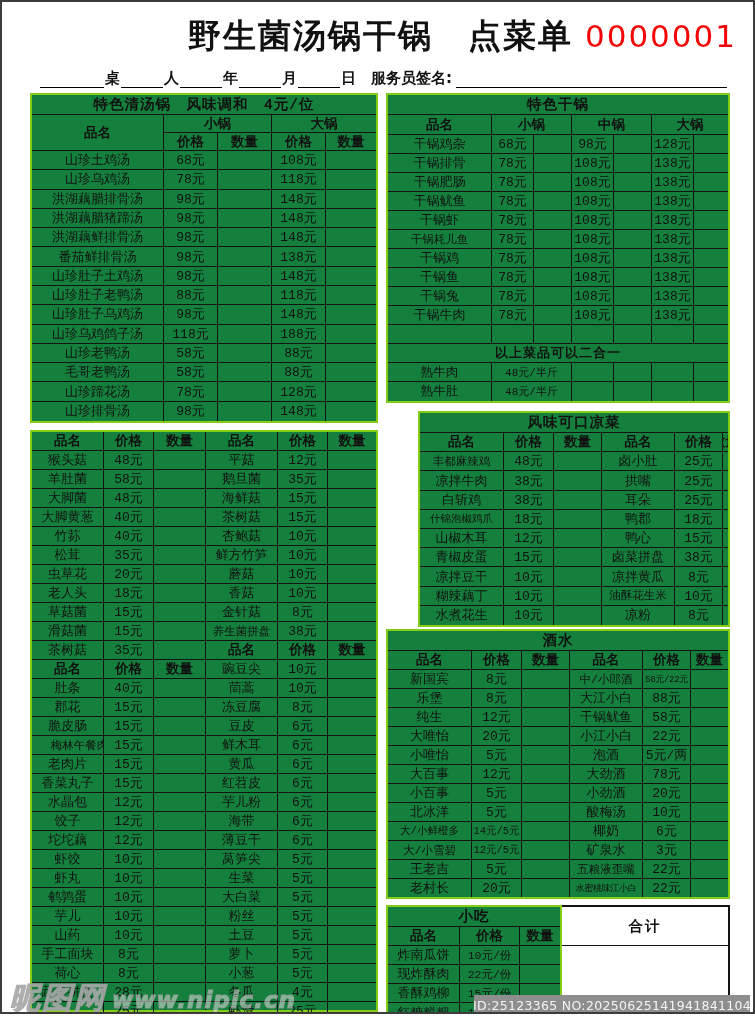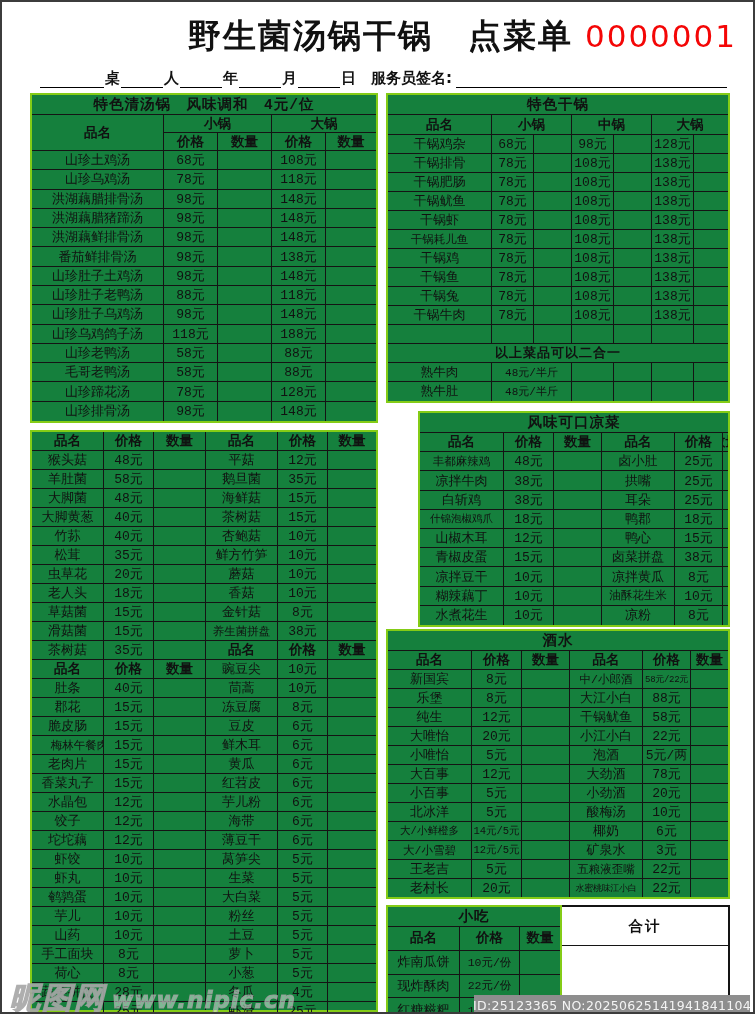--- a/index.html
+++ b/index.html
@@ -907,20 +907,25 @@
                 <div class="td">炸南瓜饼</div>
                 <div class="td" style="font-size: 11.5px;">10元/份</div>
                 <div class="td"></div>
               </div>
               <div class="tr">
                 <div class="td">现炸酥肉</div>
                 <div class="td" style="font-size: 11.5px;">22元/份</div>
                 <div class="td"></div>
               </div>
               <div class="tr">
+                <div class="td">香酥鸡柳</div>
+                <div class="td" style="font-size: 11.5px;">15元/份</div>
+                <div class="td"></div>
+              </div>
+              <div class="tr">
                 <div class="td">红糖糍粑</div>
                 <div class="td" style="font-size: 11.5px;">15元/份</div>
                 <div class="td"></div>
               </div>
             </div>
         </div>
         <div class="t-hj">
           <div class="hj-label">合计</div>
           <div class="hj-box"></div>
         </div>

